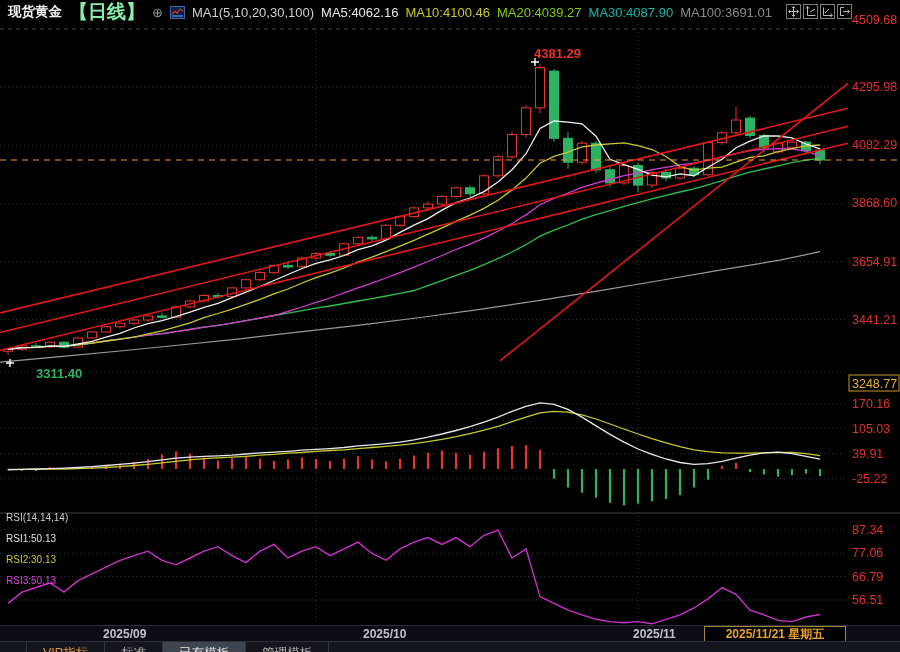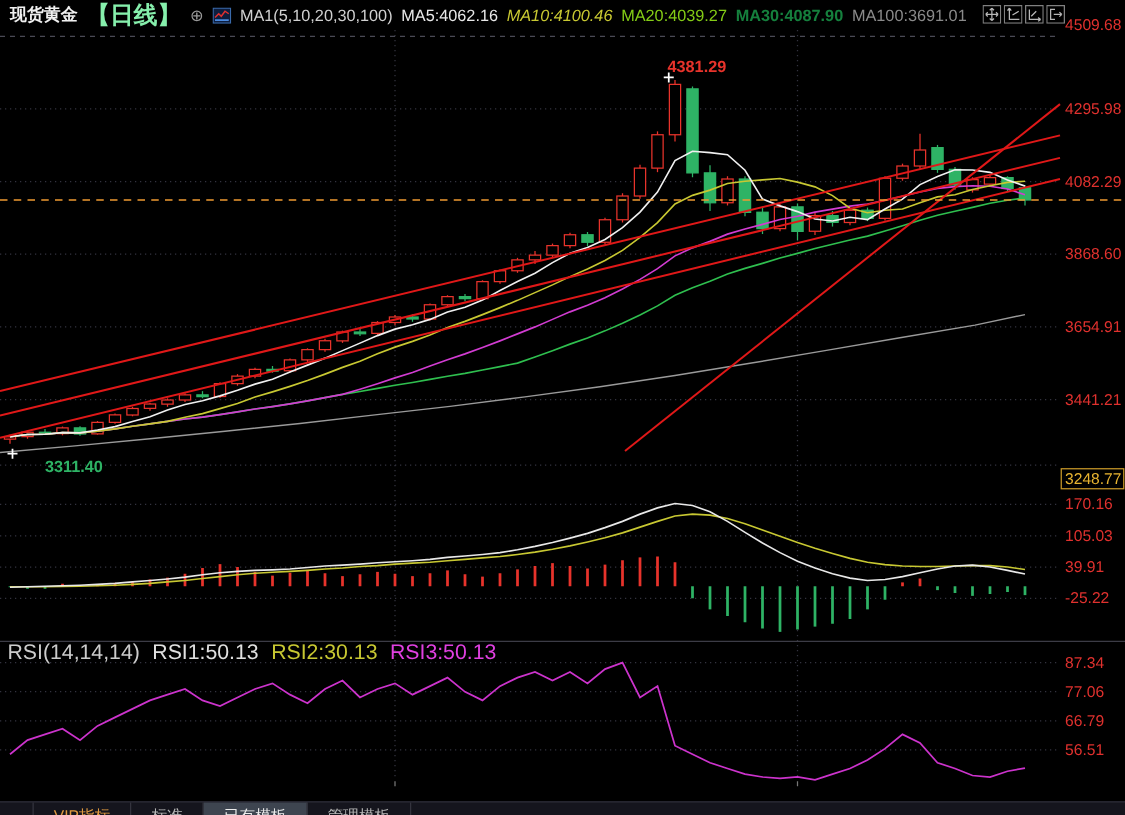--- a/index.html
+++ b/index.html
@@ -9,27 +9,27 @@
   #cv{position:absolute;left:0;top:0;}
 
   
   .header{position:absolute;left:0;top:0;width:821px;height:24px;display:flex;align-items:center;
           gap:7px;padding-left:8px;box-sizing:border-box;font-size:13px;white-space:nowrap;}
   .title{color:#f0f0f0;font-weight:bold;font-size:13.5px;}
   .period{color:#86efac;font-weight:bold;font-size:19px;}
   .plus{color:#999;font-size:13px;}
   .ma-name{color:#d0d0d0;}
   .ma{font-size:13px;}
-  .ma5{color:#e8e8e8;}.ma10{color:#c8c832;font-style:italic;}.ma20{color:#84cc16;}.ma30{color:#15803d;font-weight:bold;}.ma100{color:#8a8a8a;}
+  .ma5{color:#e8e8e8;}.ma10{color:#c8c832;}.ma20{color:#84cc16;}.ma30{color:#14b8a6;}.ma100{color:#8a8a8a;}
   .toolbar{position:absolute;left:786px;top:4px;display:flex;gap:2px;}
   .tbtn{display:block;}
 
   
   .macd-row{position:absolute;left:6px;top:386px;font-size:13px;display:flex;gap:10px;white-space:nowrap;}
-  .rsi-row{position:absolute;left:6px;top:512px;font-size:17px;display:flex;gap:10px;white-space:nowrap;}
+  .rsi-row{position:absolute;left:6px;top:512px;font-size:10px;display:flex;gap:10px;white-space:nowrap;flex-direction:column;}
   .ind-name{color:#cccccc;}
   .ind-w{color:#e0e0e0;}
   .ind-y{color:#c8c832;}
   .ind-m{color:#e040e0;}
 
   
   .watermark{position:absolute;left:758px;top:592px;font-size:40px;color:rgba(242,242,242,0.92);
              letter-spacing:1px;}
 
   
@@ -325,20 +325,26 @@
 
 
 <div class="rsi-row">
   <span class="ind-name">RSI(14,14,14)</span>
   <span class="ind-w">RSI1:50.13</span>
   <span class="ind-y">RSI2:30.13</span>
   <span class="ind-m">RSI3:50.13</span>
 </div>
 
 
+<div class="datebar">
+  <span class="dlabel d1">2025/09</span>
+  <span class="dlabel d2">2025/10</span>
+  <span class="dlabel d3">2025/11</span>
+  <span class="dbox">2025/11/21 星期五</span>
+</div>
 
 <div class="tabbar">
   <span class="tab-stub"></span>
   <span class="tab tab-vip">VIP指标</span>
   <span class="tab">标准</span>
   <span class="tab tab-sel">已有模板</span>
   <span class="tab">管理模板</span>
 </div>
 
 </div>

